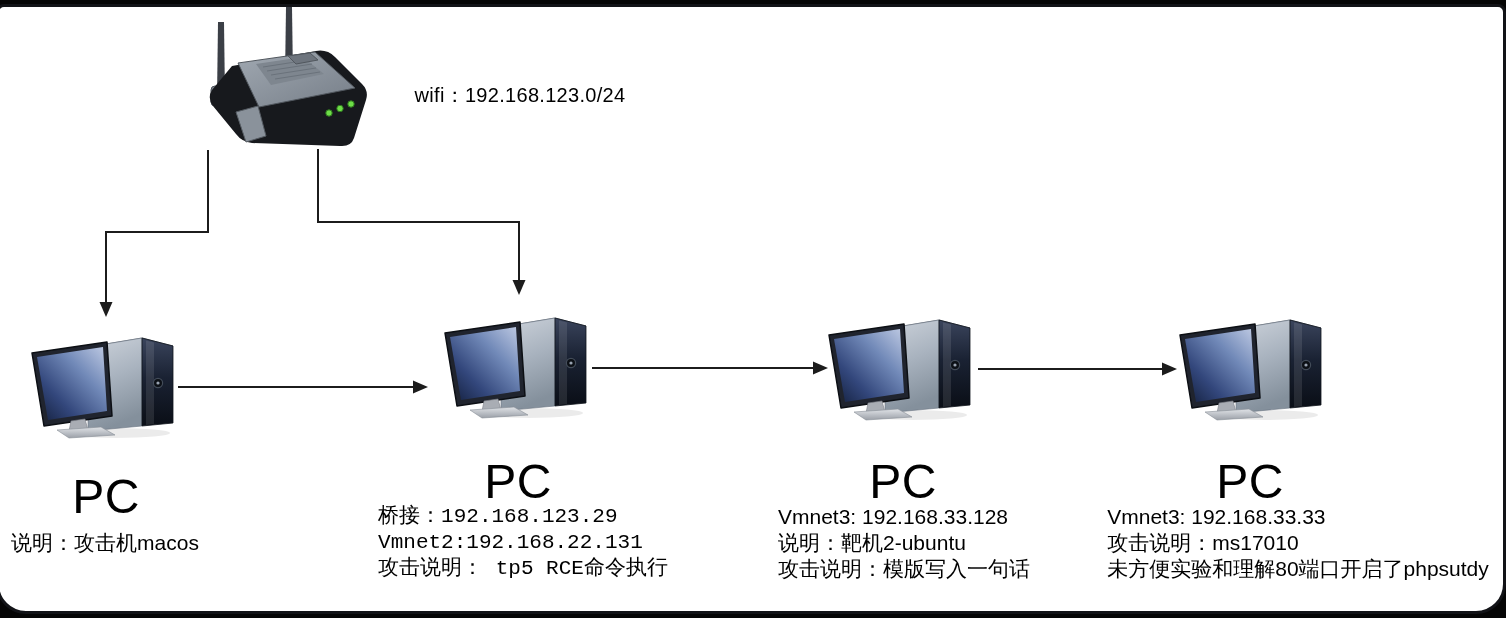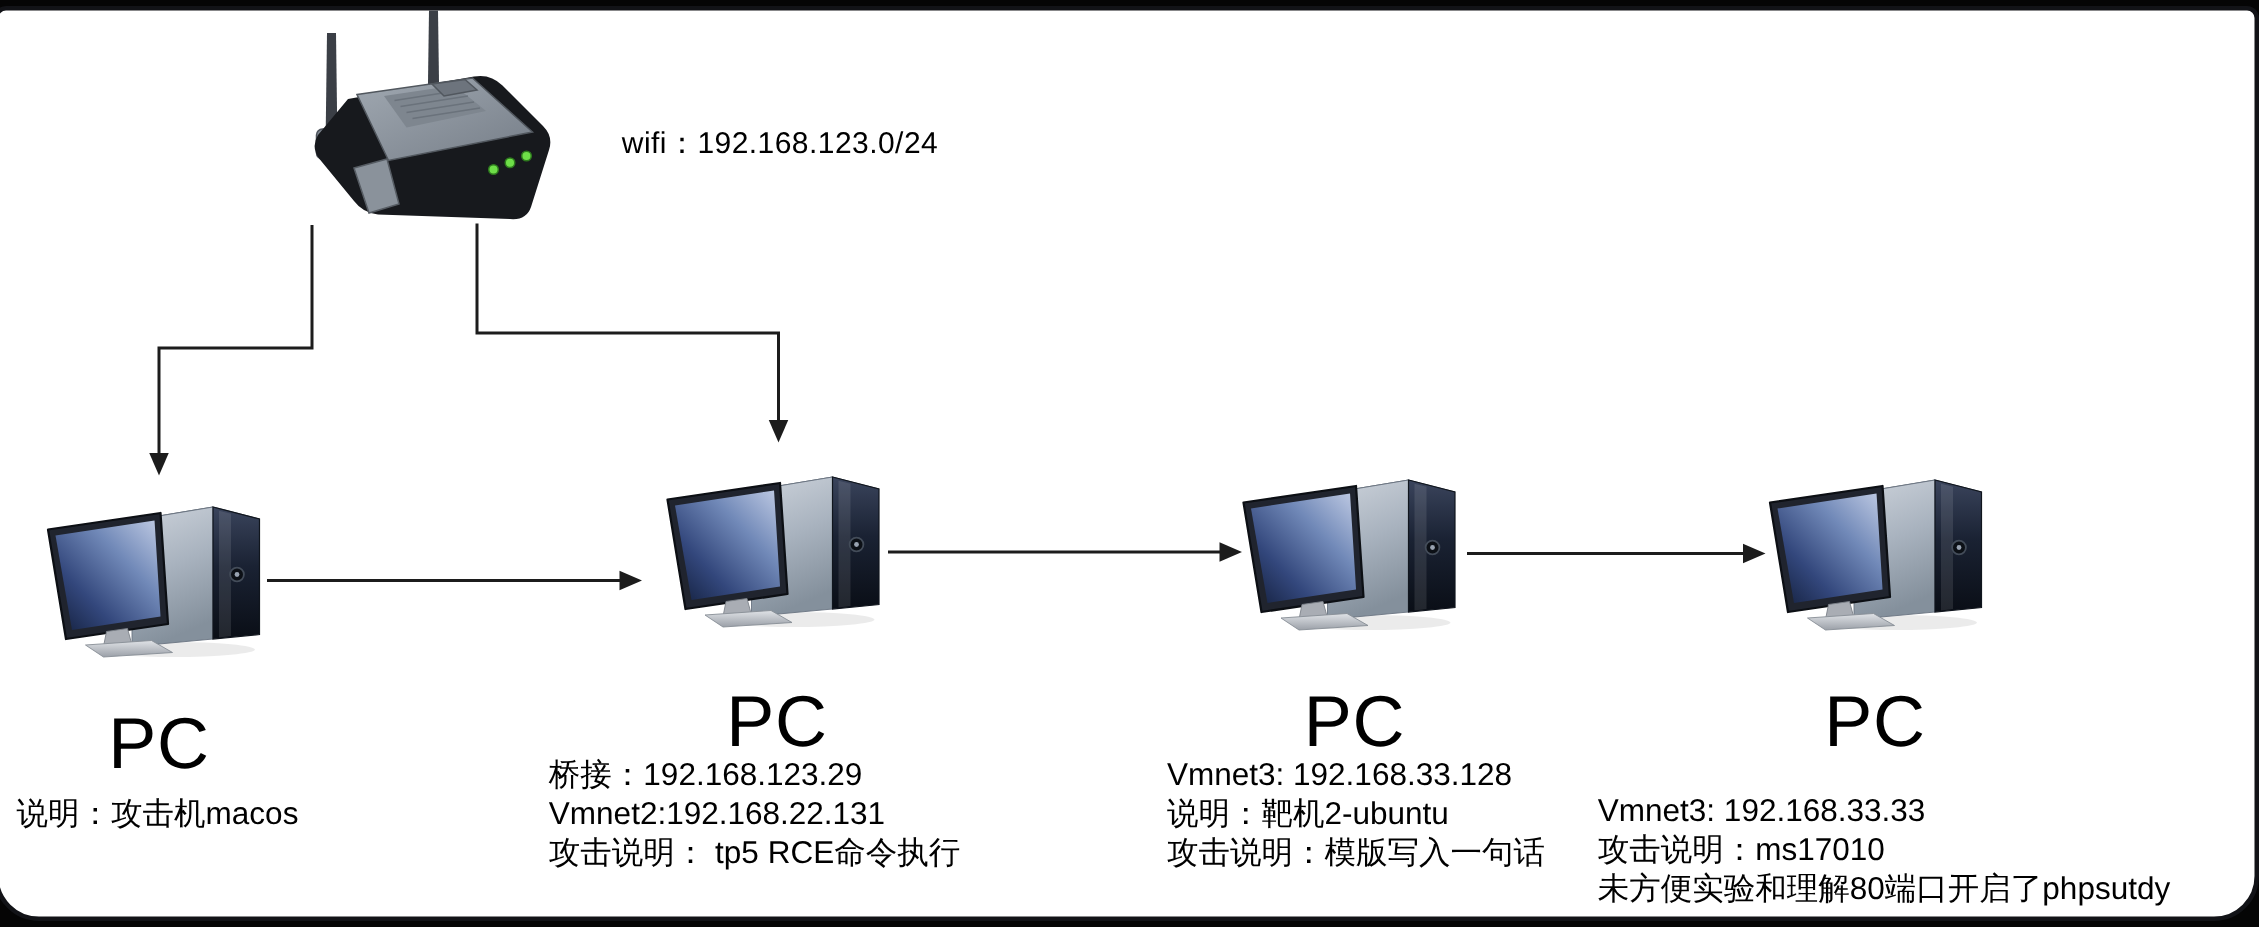--- a/index.html
+++ b/index.html
@@ -16,23 +16,23 @@
   .gfx{position:absolute;left:0;top:0;width:1506px;height:618px;}
   .label{position:absolute;color:#000;white-space:nowrap;transform:translateX(-50%);text-align:left;}
   .wifi-label{left:520px;top:82px;font-size:20px;letter-spacing:0.3px;}
   .pc-title{font-size:48px;letter-spacing:0.5px;}
   .pc-info{font-size:21px;line-height:26px;}
   .t1{left:106px;top:469px;}
   .t2{left:518px;top:454px;}
   .t3{left:903px;top:454px;}
   .t4{left:1250px;top:454px;}
   .i1{left:105px;top:530px;}
-  .i2{left:503px;top:504px;}
+  .i2{left:523px;top:504px;font-family:Liberation Mono, monospace;}
   .i3{left:904px;top:504px;}
-  .i4{left:1256px;top:504px;margin-top:24px;}
+  .i4{left:1298px;top:504px;}
 </style>
 </head>
 <body>
 
 <div class="stage"></div>
 
 <svg class="gfx" width="1506" height="618" viewBox="0 0 1506 618">
   <defs>
     <linearGradient id="gRtop" x1="0" y1="0" x2="1" y2="1">
       <stop offset="0" stop-color="#a0a8b1"></stop>

